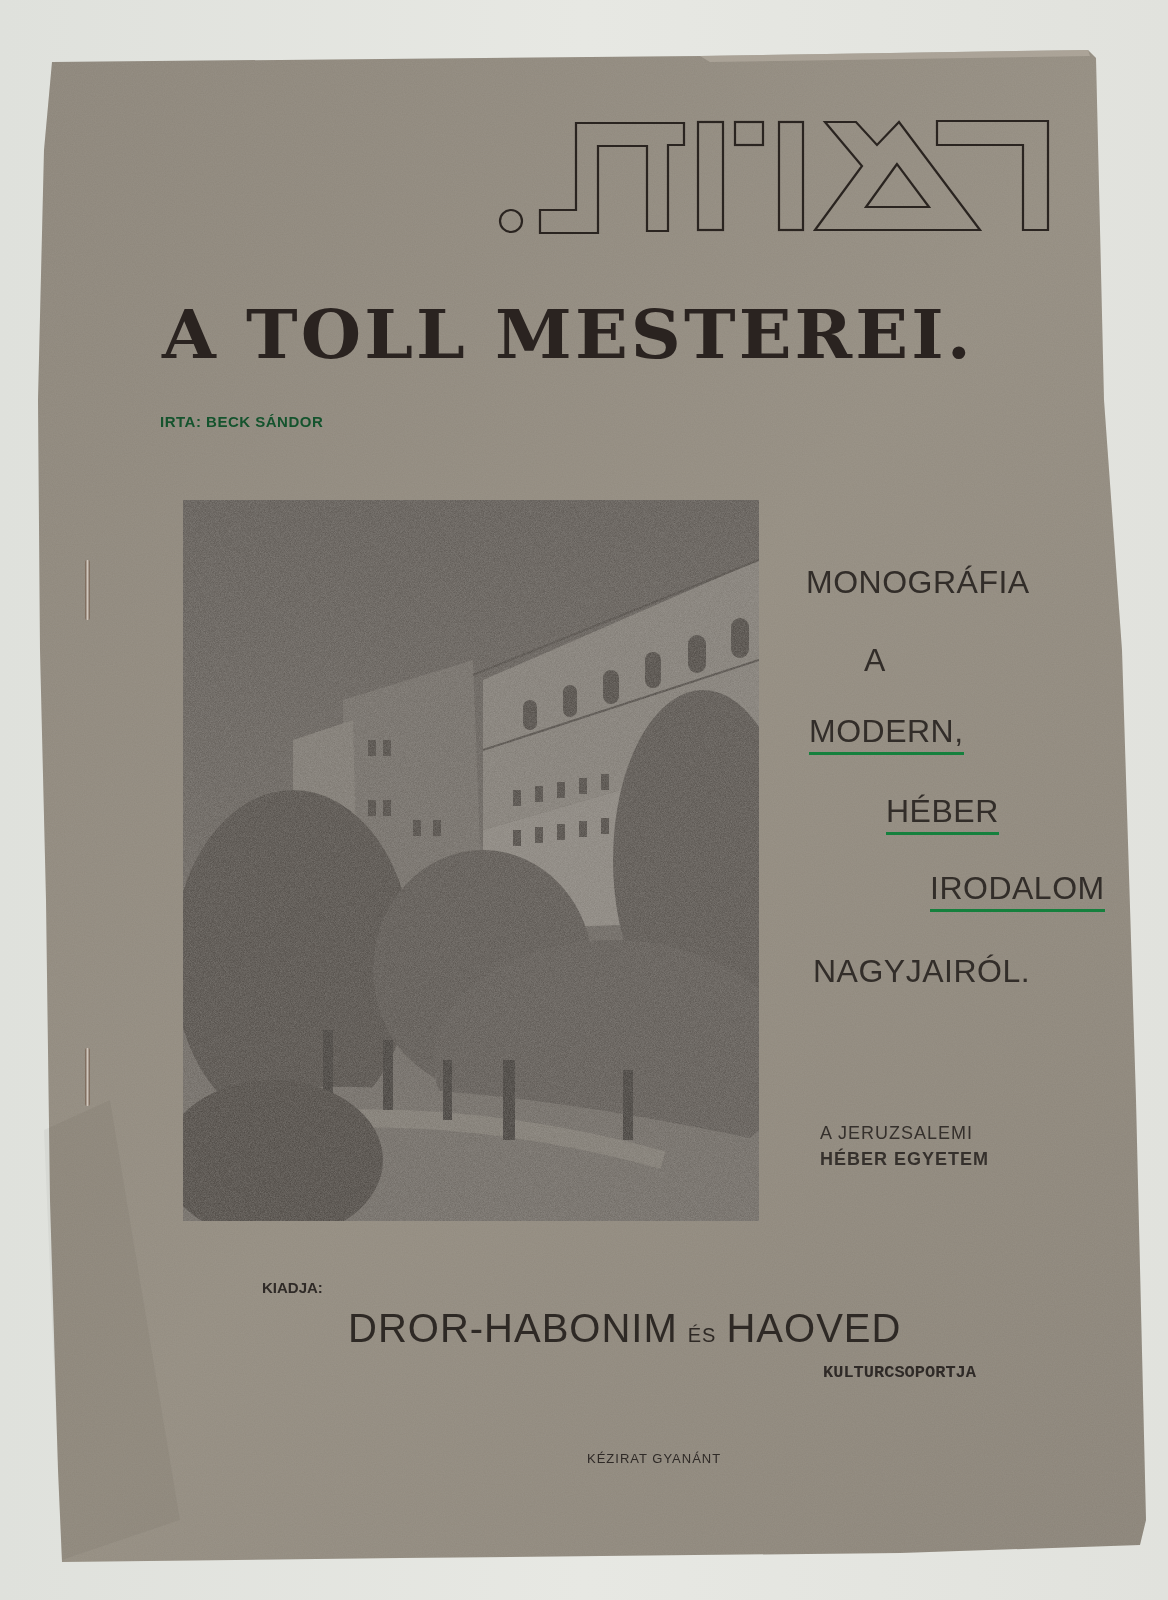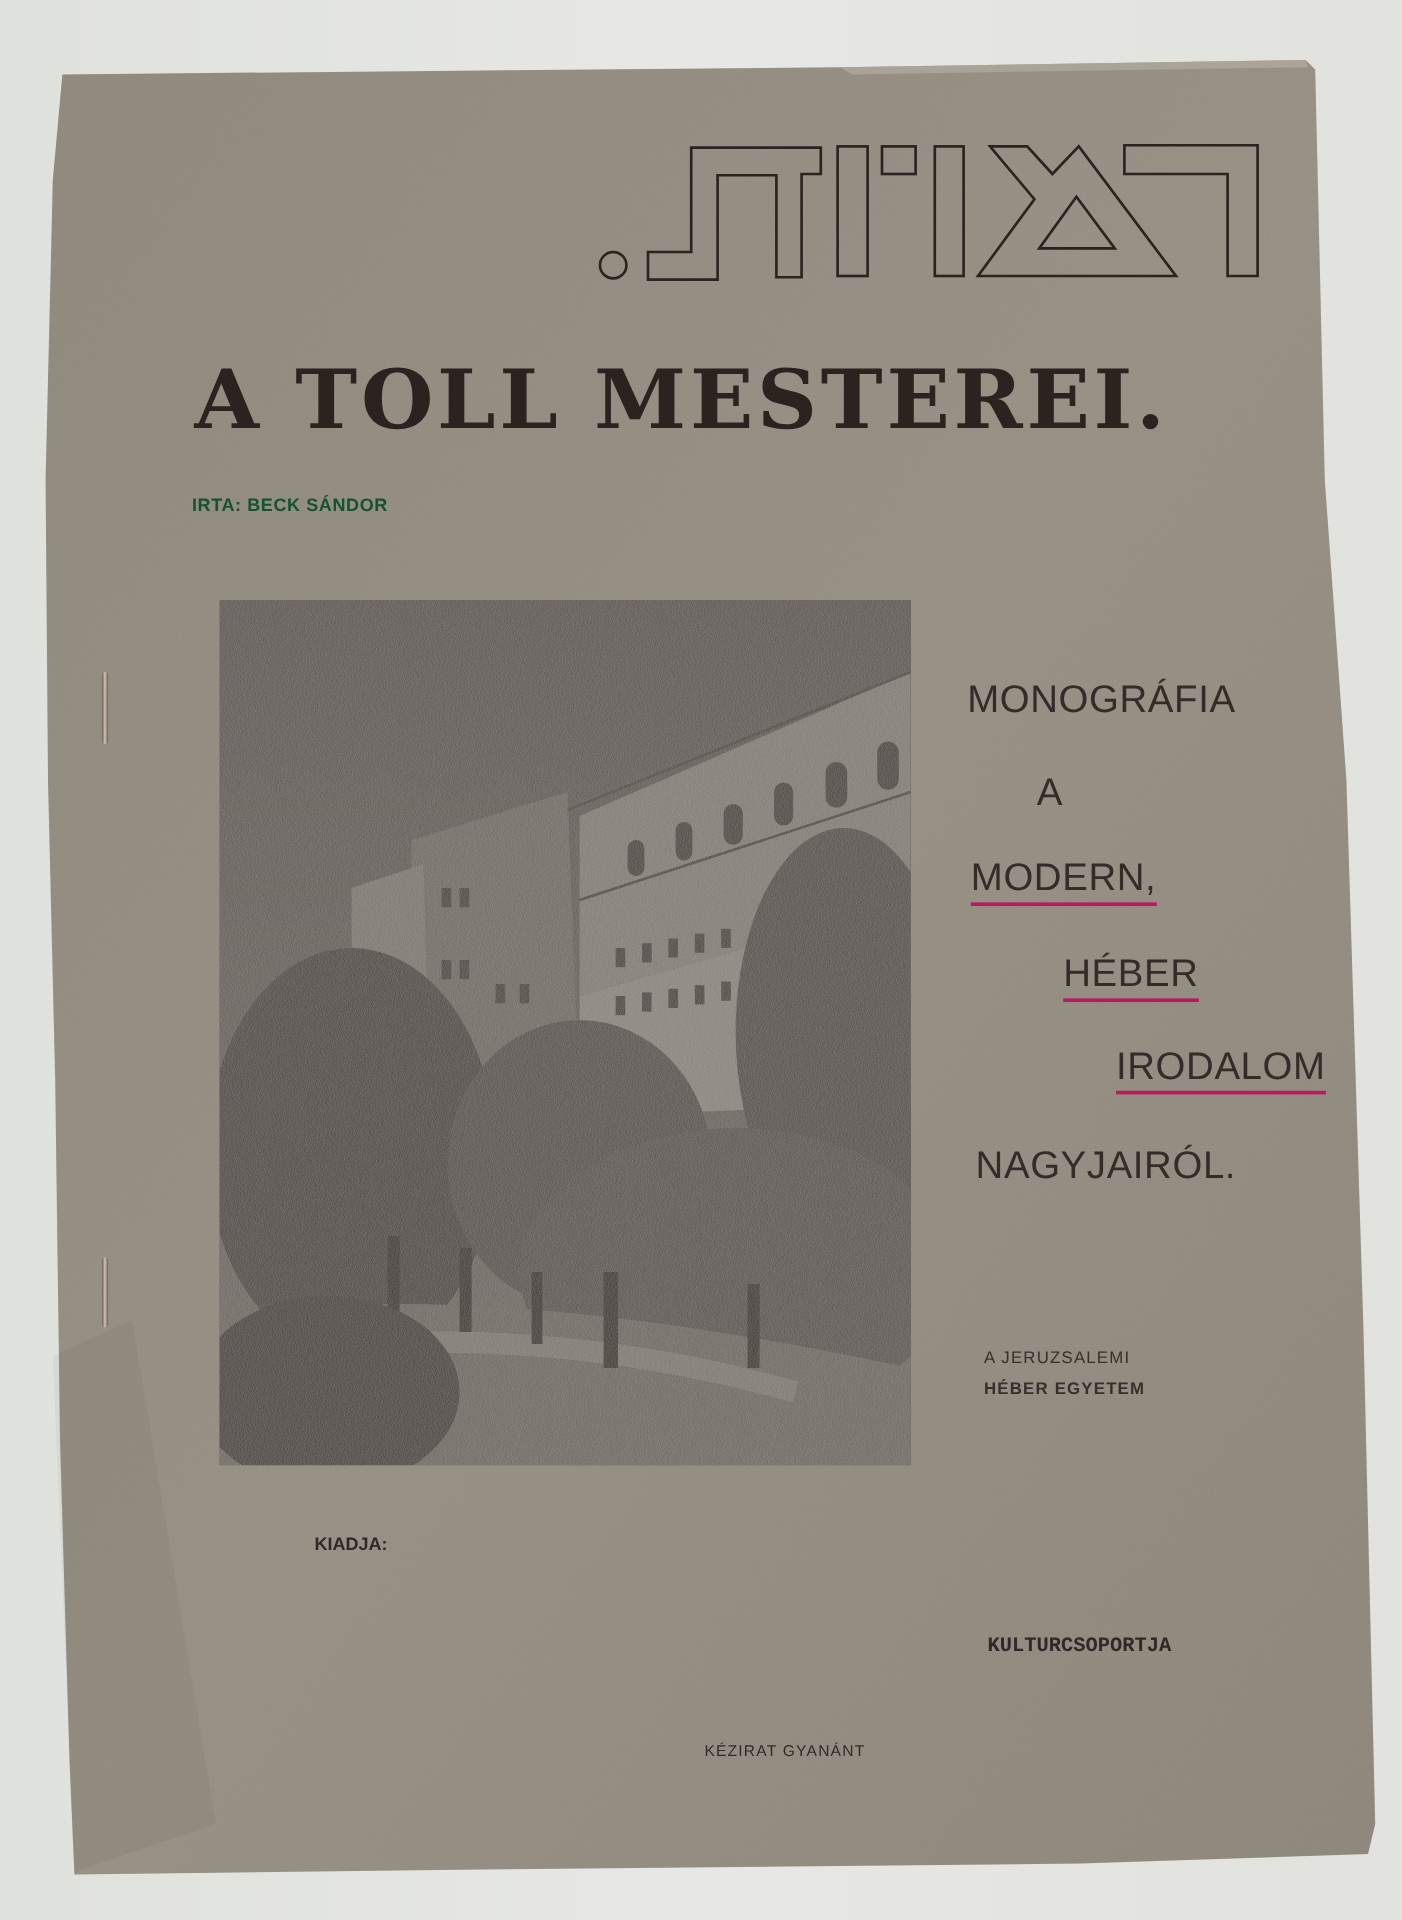--- a/index.html
+++ b/index.html
@@ -29,29 +29,29 @@
     font-weight: bold; font-size: 15px; letter-spacing: 0.5px; color: #14532d;
   }
   .big-number {
     left: 798px; top: 418px; font-family: "DejaVu Sans", sans-serif;
     font-weight: bold; font-size: 110px; letter-spacing: -4px; color: #2e2826;
   }
   .word {
     font-family: "Liberation Sans", sans-serif; font-size: 32px;
     letter-spacing: 0.5px; color: #322d29; text-align: center;
   }
-  .word.underlined { border-bottom: 3px solid #be185d; padding-bottom: 5px; }
+  .word.underlined { border-bottom: 3px solid #15803d; padding-bottom: 5px; }
   .w-monografia { left: 806px; top: 566px; }
   .w-a { left: 864px; top: 644px; }
   .w-modern { left: 809px; top: 715px; }
   .w-heber { left: 886px; top: 795px; }
   .w-irodalom { left: 930px; top: 872px; }
   .w-nagyjairol { left: 813px; top: 955px; }
   .caption {
-    font-family: "Liberation Sans", sans-serif; font-size: 14px;
+    font-family: "Liberation Sans", sans-serif; font-size: 18px;
     letter-spacing: 1px; color: #35302c;
   }
   .cap-1 { left: 820px; top: 1124px; }
   .cap-2 { left: 820px; top: 1150px; font-weight: bold; }
   .photo {
     position: absolute; left: 183px; top: 500px; width: 576px; height: 721px;
     overflow: hidden;
     background: #625d58;
   }
   .photo svg { position: absolute; left: 0; top: 0; }
@@ -185,18 +185,21 @@
       </g>
       <ellipse cx="90" cy="660" rx="110" ry="80" fill="#4a4540"></ellipse>
       <rect width="576" height="721" filter="url(#halftone)"></rect>
     </svg>
   </div>
 
   <div class="txt caption cap-1">A JERUZSALEMI</div>
   <div class="txt caption cap-2">HÉBER EGYETEM</div>
 
   <div class="txt kiadja">KIADJA:</div>
+  <div class="txt publisher">
+    <span>DROR-HABONIM</span><span class="es">ÉS</span><span>HAOVED</span>
+  </div>
   <div class="txt group">KULTURCSOPORTJA</div>
   <div class="txt manuscript">KÉZIRAT GYANÁNT</div>
 
   <div class="staple staple-1"></div>
   <div class="staple staple-2"></div>
 </div>
 
 </body></html>

